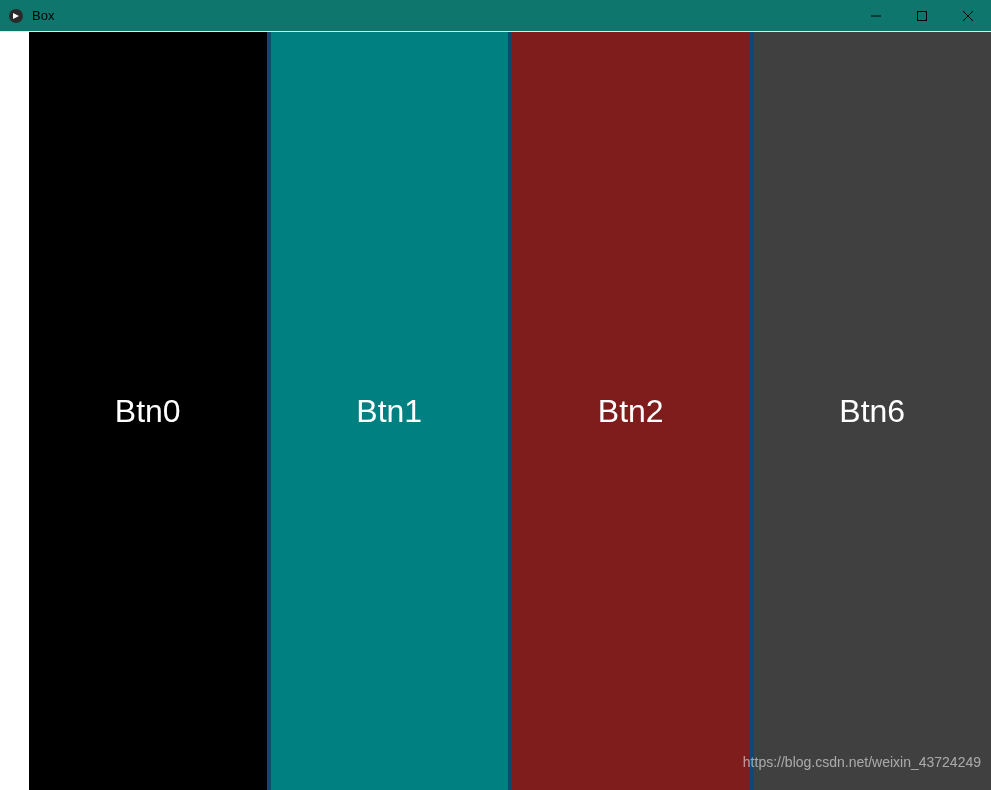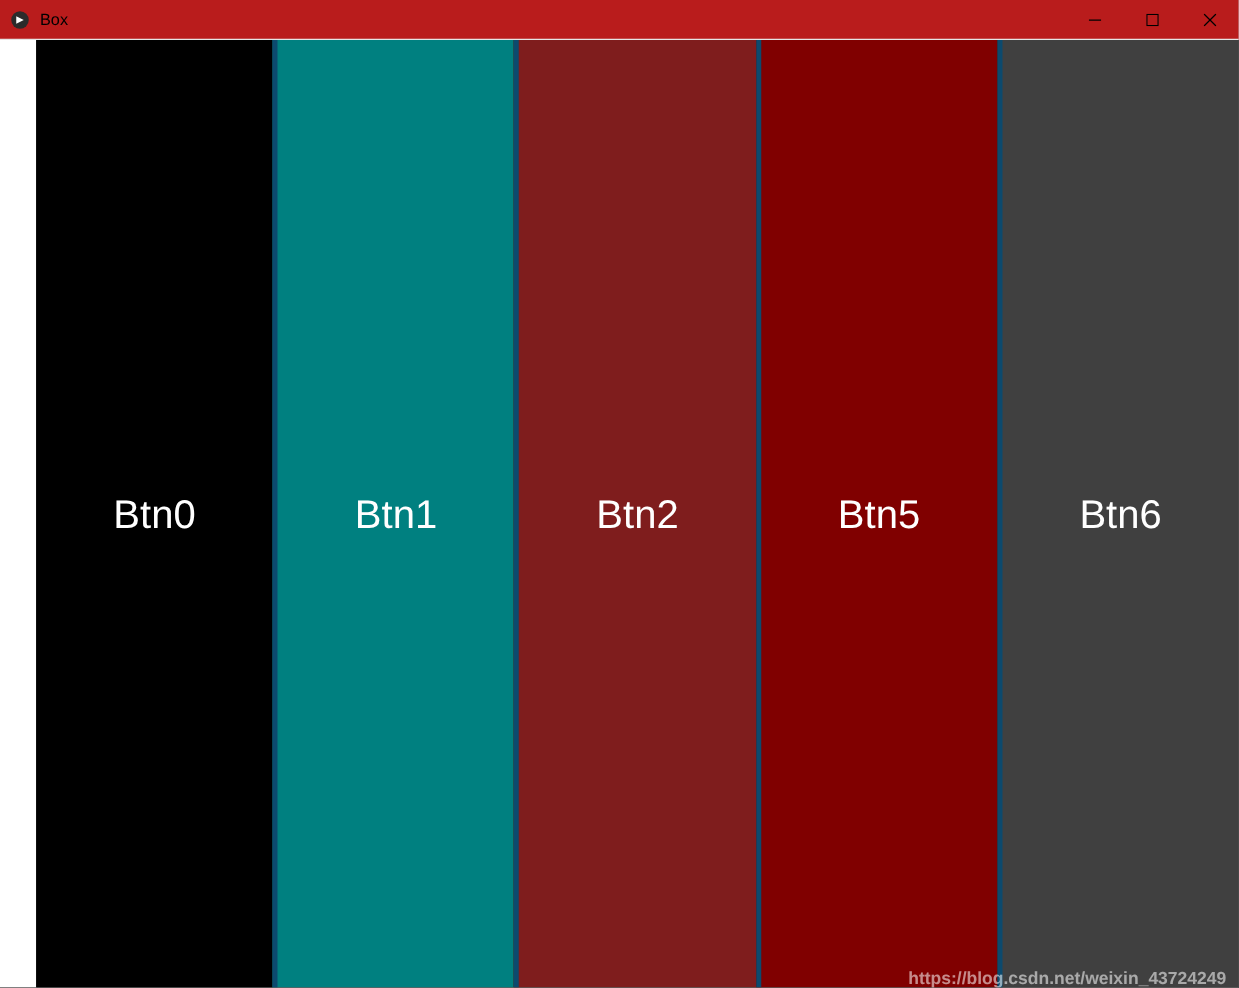--- a/index.html
+++ b/index.html
@@ -9,21 +9,21 @@
     }
     body {
       width: 991px;
       height: 790px;
       font-family: "Segoe UI", Arial, sans-serif;
       background: #ffffff;
       overflow: hidden;
     }
     .titlebar {
       height: 32px;
-      background: #b91c1c;
+      background: #0f766e;
       display: flex;
       align-items: center;
       justify-content: space-between;
       border-bottom: 1px solid #e5e5e5;
     }
     .titlebar-left {
       display: flex;
       align-items: center;
       padding-left: 8px;
       gap: 8px;
@@ -81,26 +81,25 @@
       cursor: pointer;
       border-left: 4px solid #0c4a6e;
       font-family: "Segoe UI", Arial, sans-serif;
     }
     .color-button:first-child {
       border-left: none;
     }
     .watermark {
       position: absolute;
       right: 10px;
-      bottom: 0;
+      bottom: 20px;
       color: rgba(255,255,255,0.55);
       font-size: 14px;
       font-family: Arial, sans-serif;
       pointer-events: none;
-      font-weight: bold;
     }
   </style>
 </head>
 <body>
 
 <div class="titlebar">
   <div class="titlebar-left">
     <span class="app-icon">
       <svg viewBox="0 0 16 16">
         <circle cx="8" cy="8" r="7" fill="#2b2b2b"></circle>
@@ -126,17 +125,16 @@
         <line x1="10" y1="0" x2="0" y2="10" stroke="#000" stroke-width="1"></line>
       </svg>
     </button>
   </div>
 </div>
 
 <div class="client-area">
   <button class="color-button" style="background-color:#000000">Btn0</button>
   <button class="color-button" style="background-color:#008080">Btn1</button>
   <button class="color-button" style="background-color:#7f1d1d">Btn2</button>
-  <button class="color-button" style="background-color:#800000">Btn5</button>
   <button class="color-button" style="background-color:#404040">Btn6</button>
 
   <div class="watermark">https://blog.csdn.net/weixin_43724249</div>
 </div>
 
 </body></html>

